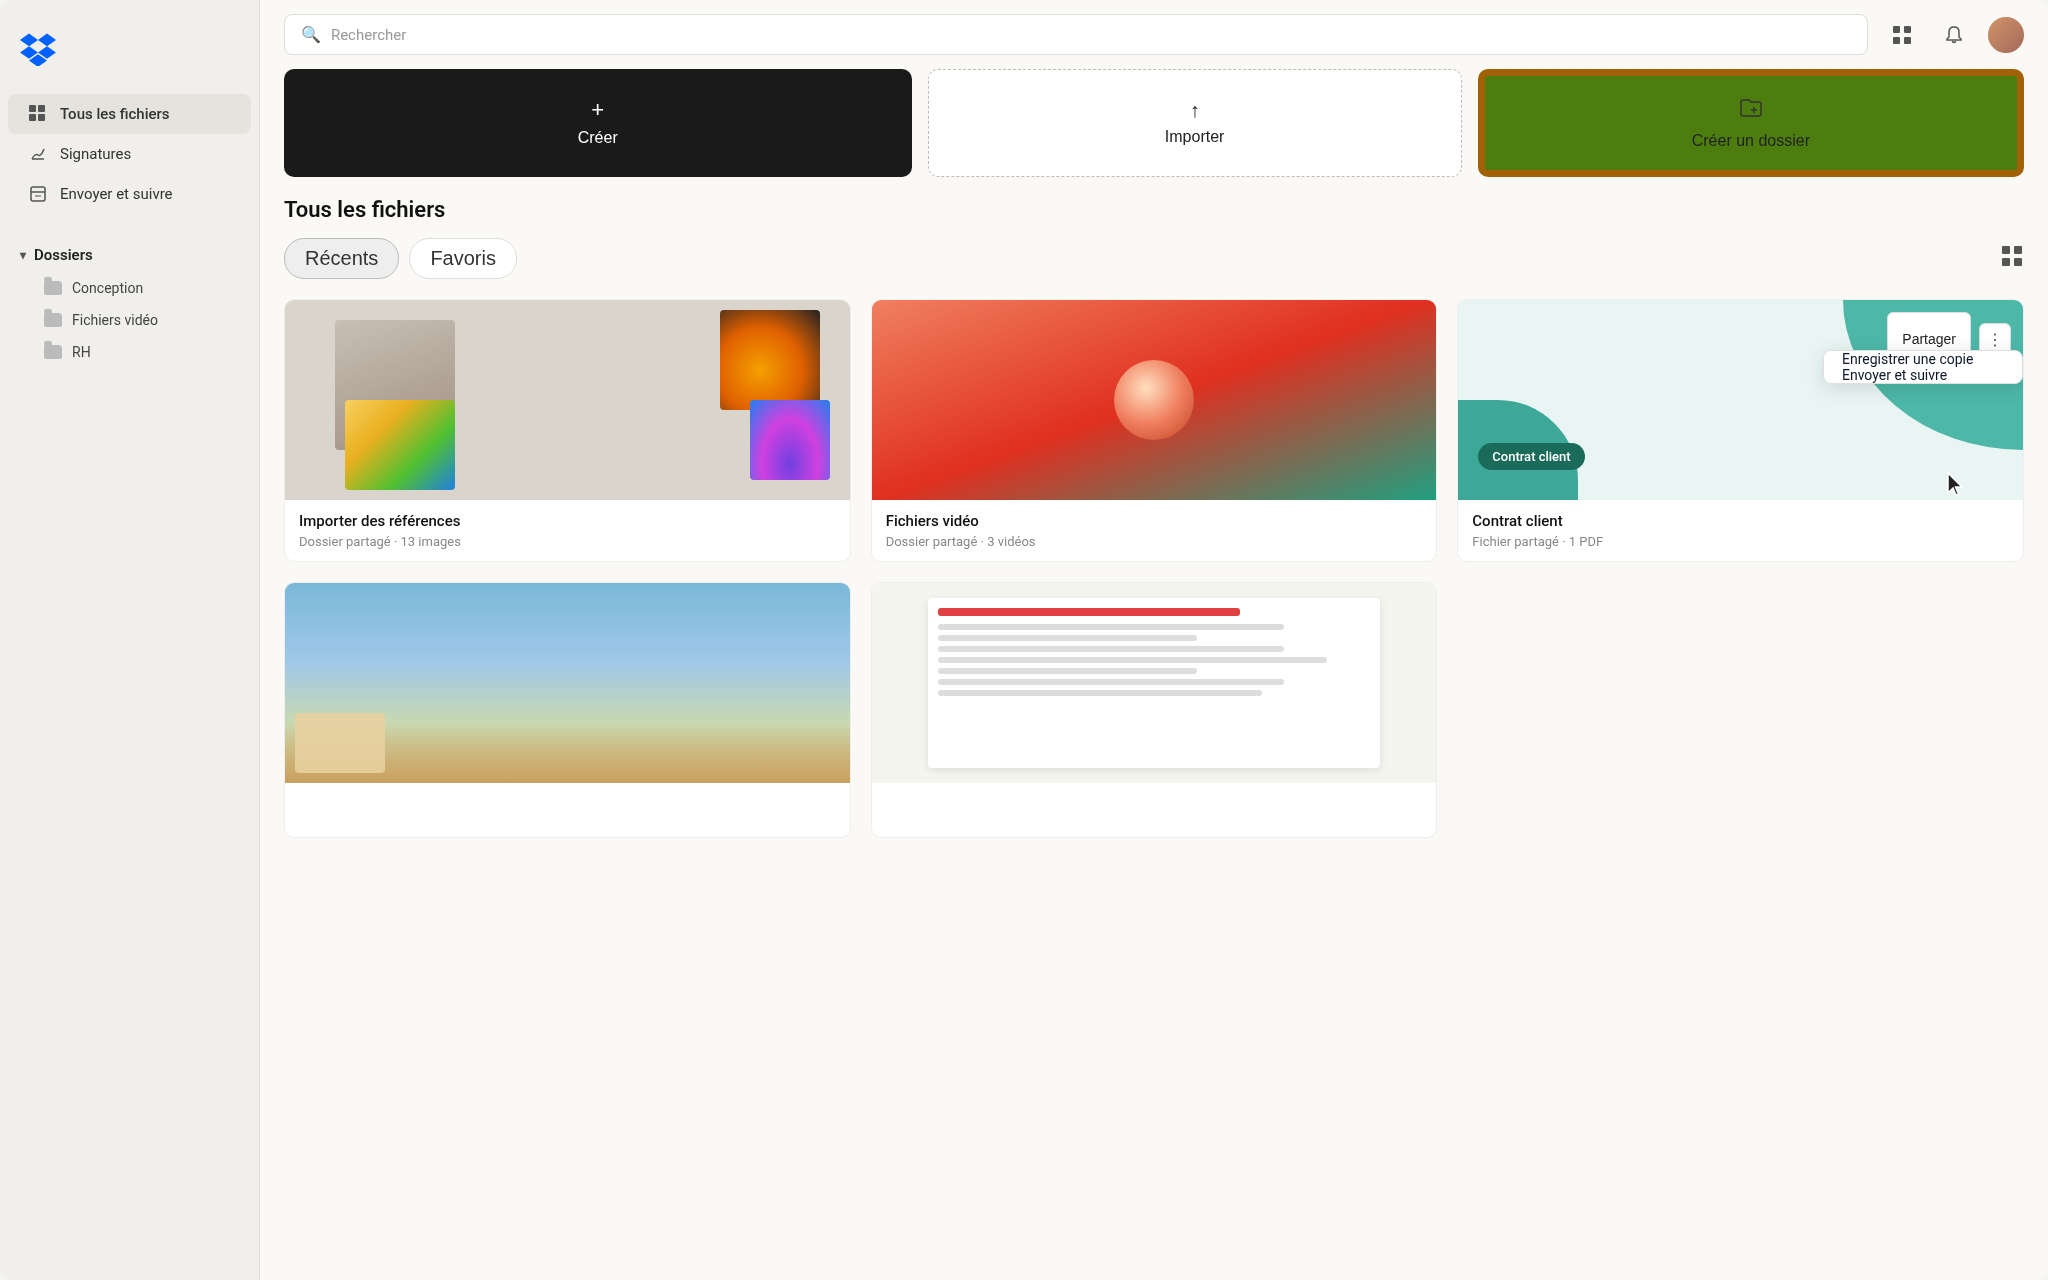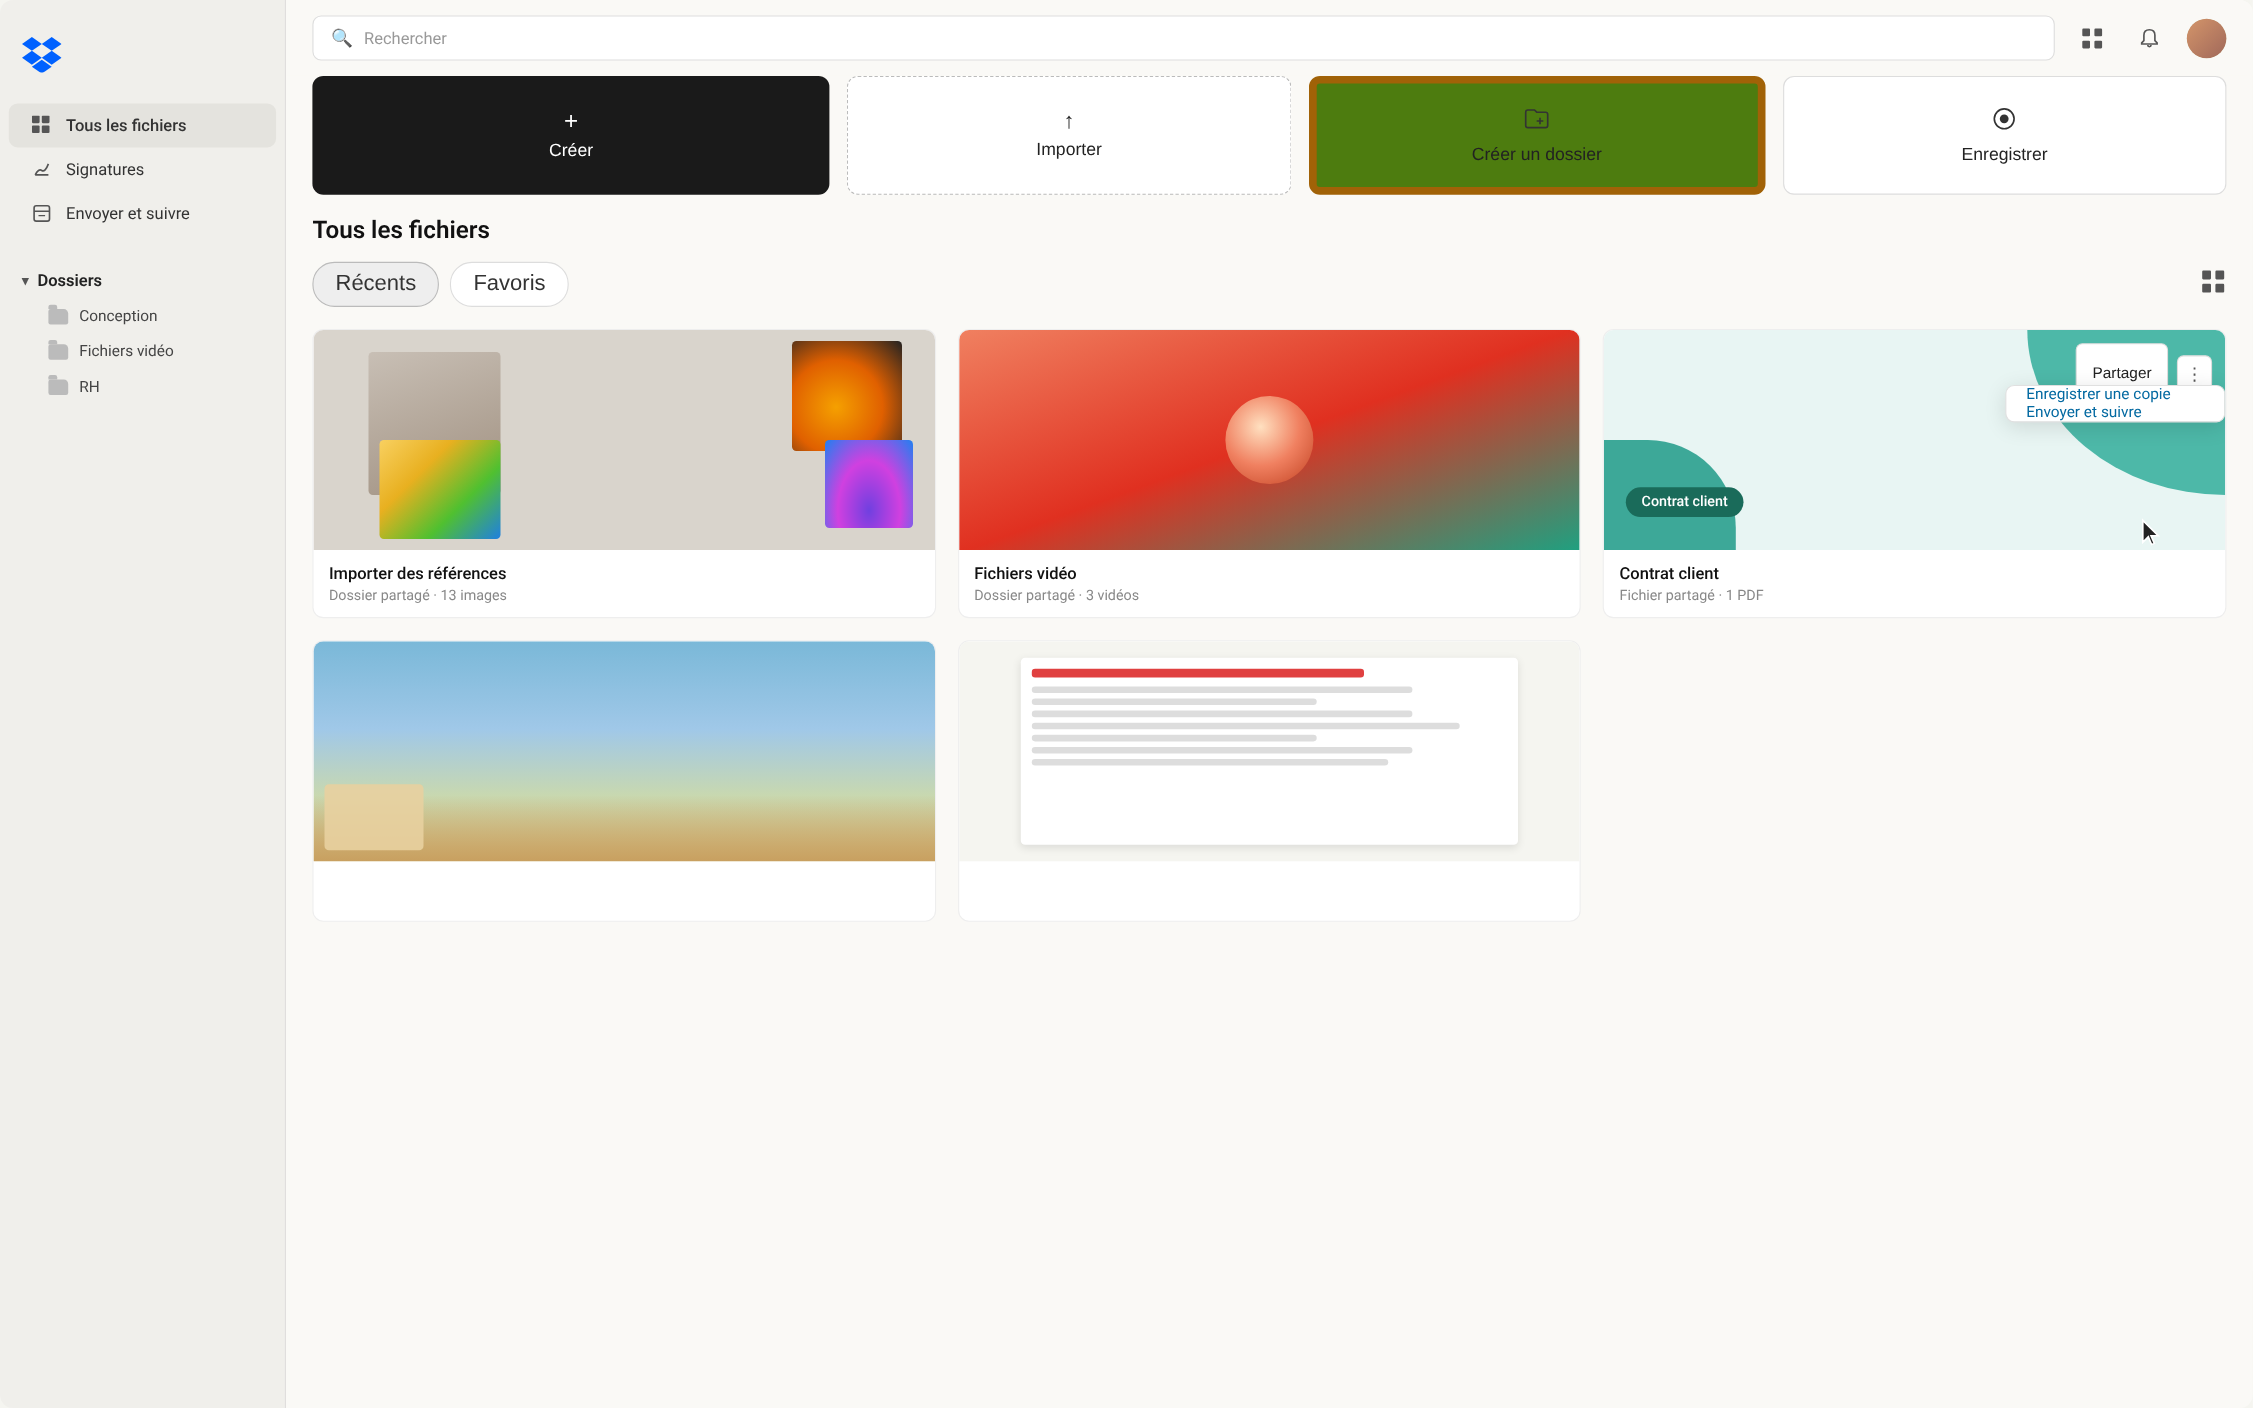--- a/index.html
+++ b/index.html
@@ -436,21 +436,21 @@
       border: 1px solid #e0e0e0;
       border-radius: 8px;
       box-shadow: 0 4px 20px rgba(0,0,0,0.12);
       min-width: 200px;
       z-index: 100;
       overflow: hidden;
     }
     .dropdown-item {
       padding: 0 18px;
       font-size: 14px;
-      color: #0369a1;
+      color: #0f172a;
       cursor: pointer;
     }
 
     
     .cursor-pointer {
       position: absolute;
       width: 24px;
       height: 30px;
       z-index: 200;
       bottom: 60px;
@@ -569,29 +569,20 @@
     <button class="action-btn new-folder">
       <span class="action-btn-icon">
         <svg width="24" height="24" viewBox="0 0 24 24" fill="none">
           <path d="M2 6C2 4.9 2.9 4 4 4H10L12 6H20C21.1 6 22 6.9 22 8V18C22 19.1 21.1 20 20 20H4C2.9 20 2 19.1 2 18V6Z" stroke="#333" stroke-width="1.5" fill="none"></path>
           <line x1="15" y1="11" x2="15" y2="17" stroke="#333" stroke-width="1.5"></line>
           <line x1="12" y1="14" x2="18" y2="14" stroke="#333" stroke-width="1.5"></line>
         </svg>
       </span>
       <span>Créer un dossier</span>
     </button>
-    <button class="action-btn record">
-      <span class="action-btn-icon">
-        <svg width="24" height="24" viewBox="0 0 24 24" fill="none">
-          <circle cx="12" cy="12" r="9" stroke="#333" stroke-width="1.5" fill="none"></circle>
-          <circle cx="12" cy="12" r="4" fill="#333"></circle>
-        </svg>
-      </span>
-      <span>Enregistrer</span>
-    </button>
   </div>
 
   <div class="content">
     <h1 class="section-title">Tous les fichiers</h1>
 
     <div class="filter-tabs">
       <div class="filter-tabs-left">
         <button class="filter-tab active">Récents</button>
         <button class="filter-tab">Favoris</button>
       </div>

